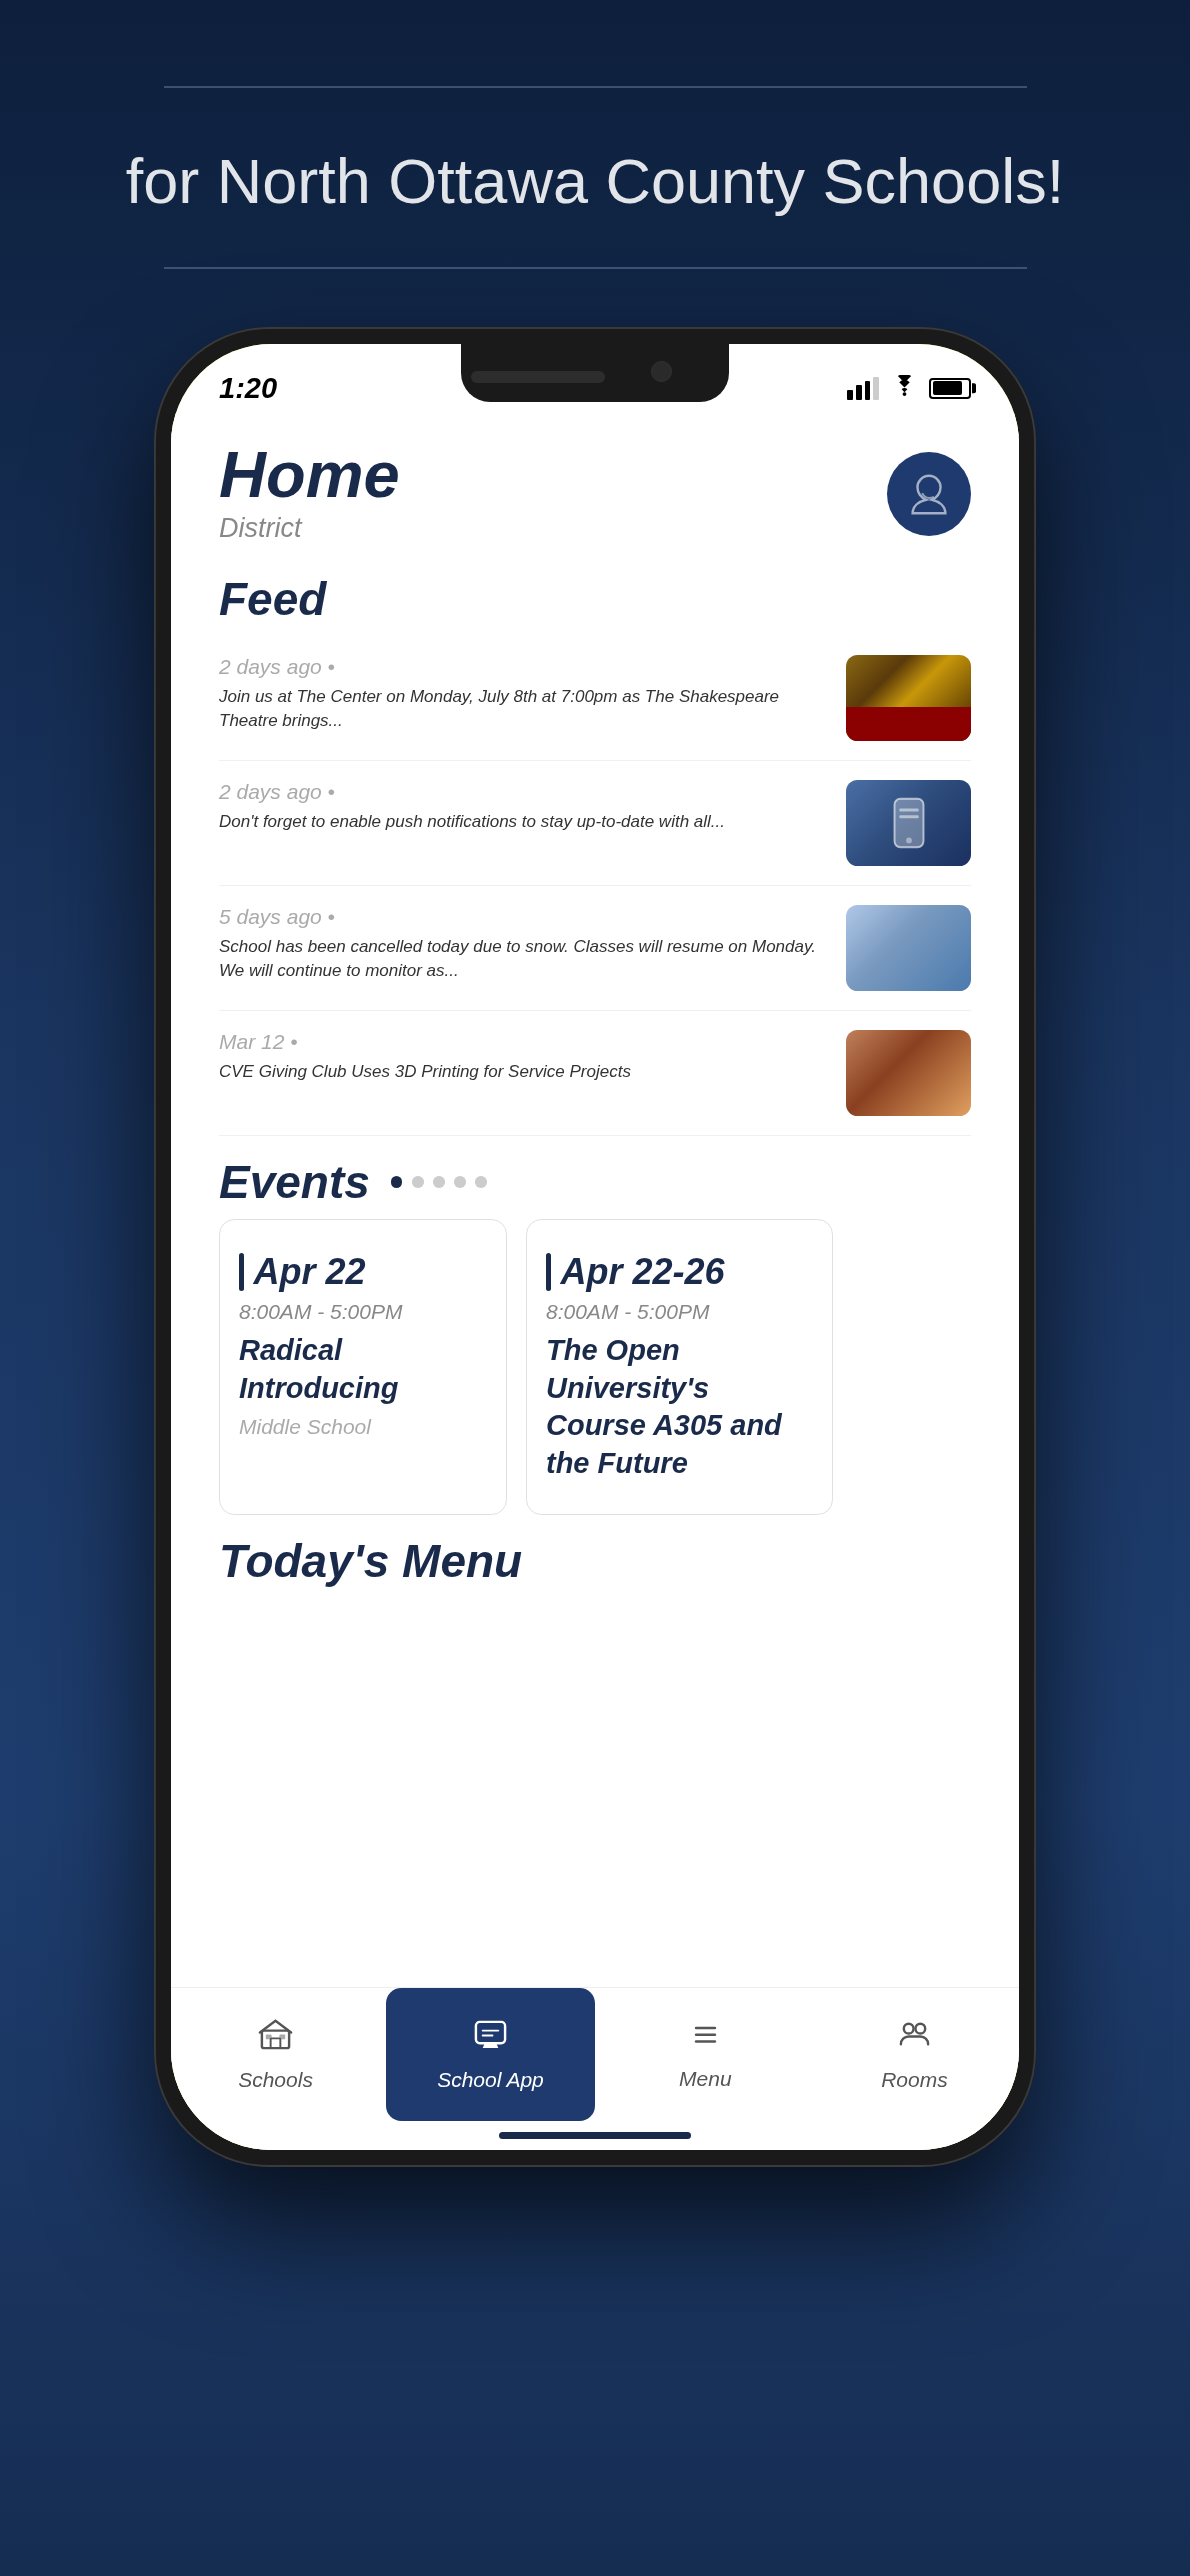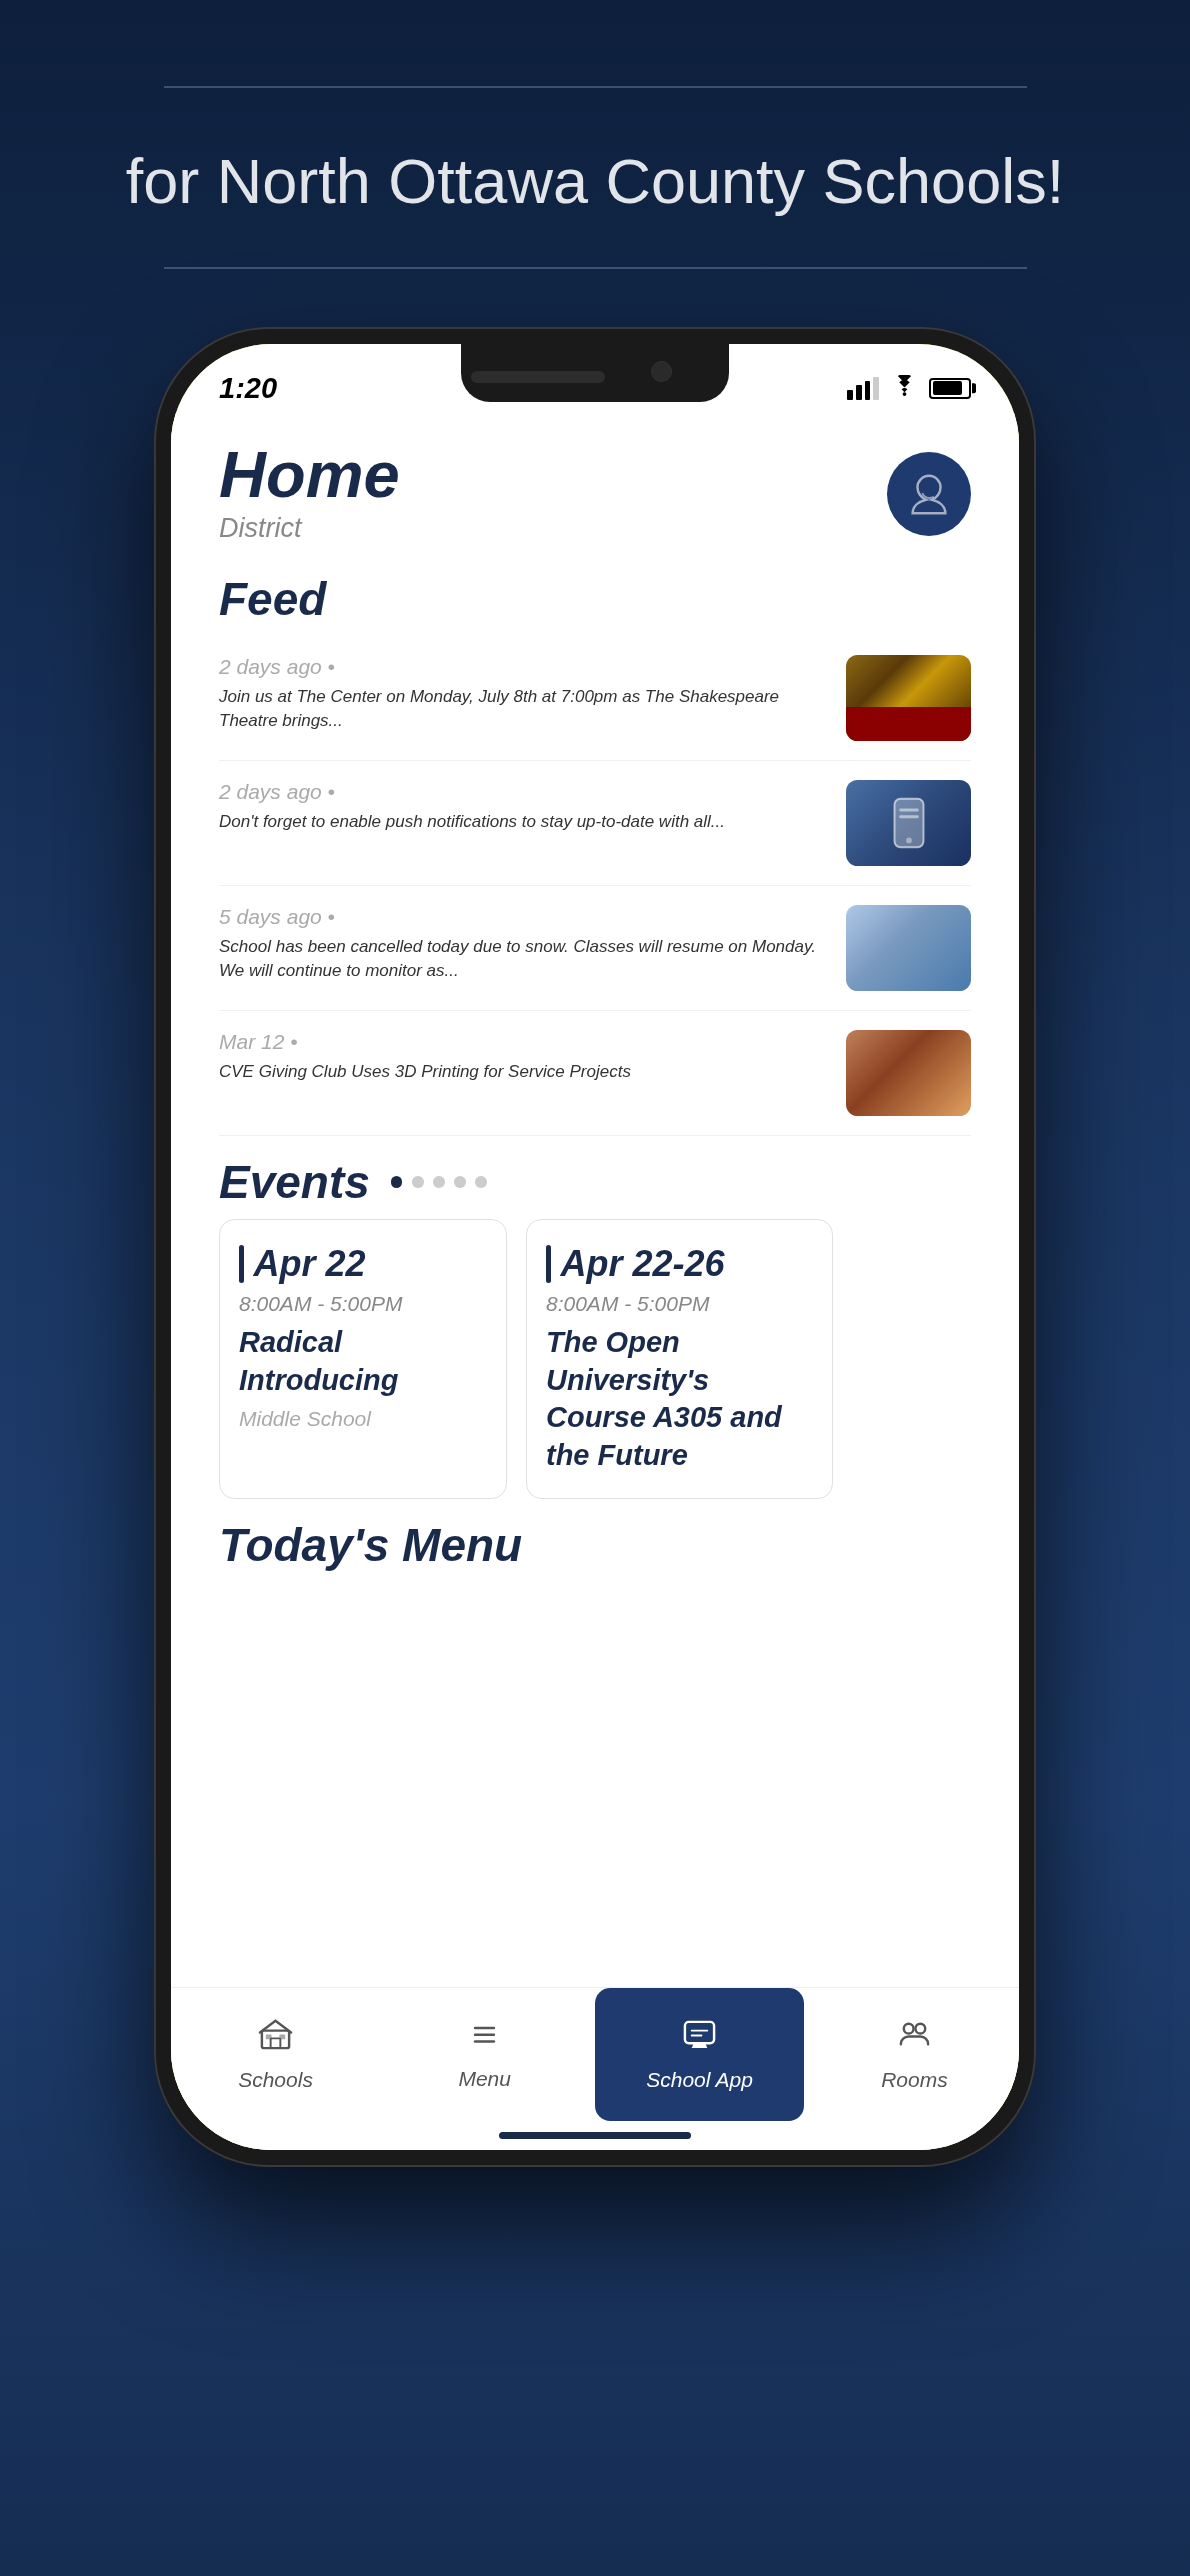--- a/index.html
+++ b/index.html
@@ -363,21 +363,21 @@
       display: flex;
       gap: 19px;
       padding: 0 48px;
       overflow: hidden;
     }
 
     .event-card {
       flex: 0 0 288px;
       border: 1.4px solid #e0e0e0;
       border-radius: 15.3px;
-      padding: 23px 19px;
+      padding: 31px 19px;
       min-height: 192px;
     }
 
     .event-date {
       font-size: 36px;
       font-weight: 800;
       color: #1a2a4a;
       display: flex;
       align-items: center;
       gap: 9.6px;
@@ -640,42 +640,42 @@
                 <rect x="4" y="14" width="28" height="18" rx="2" stroke="#555" stroke-width="2.5" fill="none"></rect>
                 <path d="M2 16L18 4l16 12" stroke="#555" stroke-width="2.5" stroke-linecap="round"></path>
                 <rect x="13" y="22" width="10" height="10" rx="1" stroke="#555" stroke-width="2" fill="none"></rect>
                 <rect x="8" y="18" width="6" height="5" rx="1" fill="#555" opacity="0.5"></rect>
                 <rect x="22" y="18" width="6" height="5" rx="1" fill="#555" opacity="0.5"></rect>
               </svg>
             </span>
             <span class="nav-label">Schools</span>
           </div>
 
+          <div class="nav-item active">
+            <span class="nav-icon">
+              <svg width="35" height="35" viewBox="0 0 36 36" fill="none">
+                <rect x="3" y="5" width="30" height="22" rx="4" stroke="#fff" stroke-width="2.5" fill="none"></rect>
+                <path d="M10 32h16l-2-5H12l-2 5z" fill="#fff"></path>
+                <path d="M10 14h16M10 19h10" stroke="#fff" stroke-width="2" stroke-linecap="round"></path>
+              </svg>
+            </span>
+            <span class="nav-label">School App</span>
+          </div>
+
           <div class="nav-item">
             <span class="nav-icon">
               <svg width="33" height="33" viewBox="0 0 34 34" fill="none">
                 <rect x="6" y="9" width="22" height="2.5" rx="1.25" fill="#555"></rect>
                 <rect x="6" y="16" width="22" height="2.5" rx="1.25" fill="#555"></rect>
                 <rect x="6" y="23" width="22" height="2.5" rx="1.25" fill="#555"></rect>
               </svg>
             </span>
             <span class="nav-label">Menu</span>
           </div>
 
-          <div class="nav-item active">
-            <span class="nav-icon">
-              <svg width="35" height="35" viewBox="0 0 36 36" fill="none">
-                <rect x="3" y="5" width="30" height="22" rx="4" stroke="#fff" stroke-width="2.5" fill="none"></rect>
-                <path d="M10 32h16l-2-5H12l-2 5z" fill="#fff"></path>
-                <path d="M10 14h16M10 19h10" stroke="#fff" stroke-width="2" stroke-linecap="round"></path>
-              </svg>
-            </span>
-            <span class="nav-label">School App</span>
-          </div>
-
           <div class="nav-item">
             <span class="nav-icon">
               <svg width="35" height="35" viewBox="0 0 36 36" fill="none">
                 <circle cx="12" cy="12" r="5" stroke="#555" stroke-width="2.5" fill="none"></circle>
                 <circle cx="24" cy="12" r="5" stroke="#555" stroke-width="2.5" fill="none"></circle>
                 <path d="M4 28c0-4.4 3.6-8 8-8h12c4.4 0 8 3.6 8 8" stroke="#555" stroke-width="2.5" stroke-linecap="round" fill="none"></path>
               </svg>
             </span>
             <span class="nav-label">Rooms</span>
           </div>

